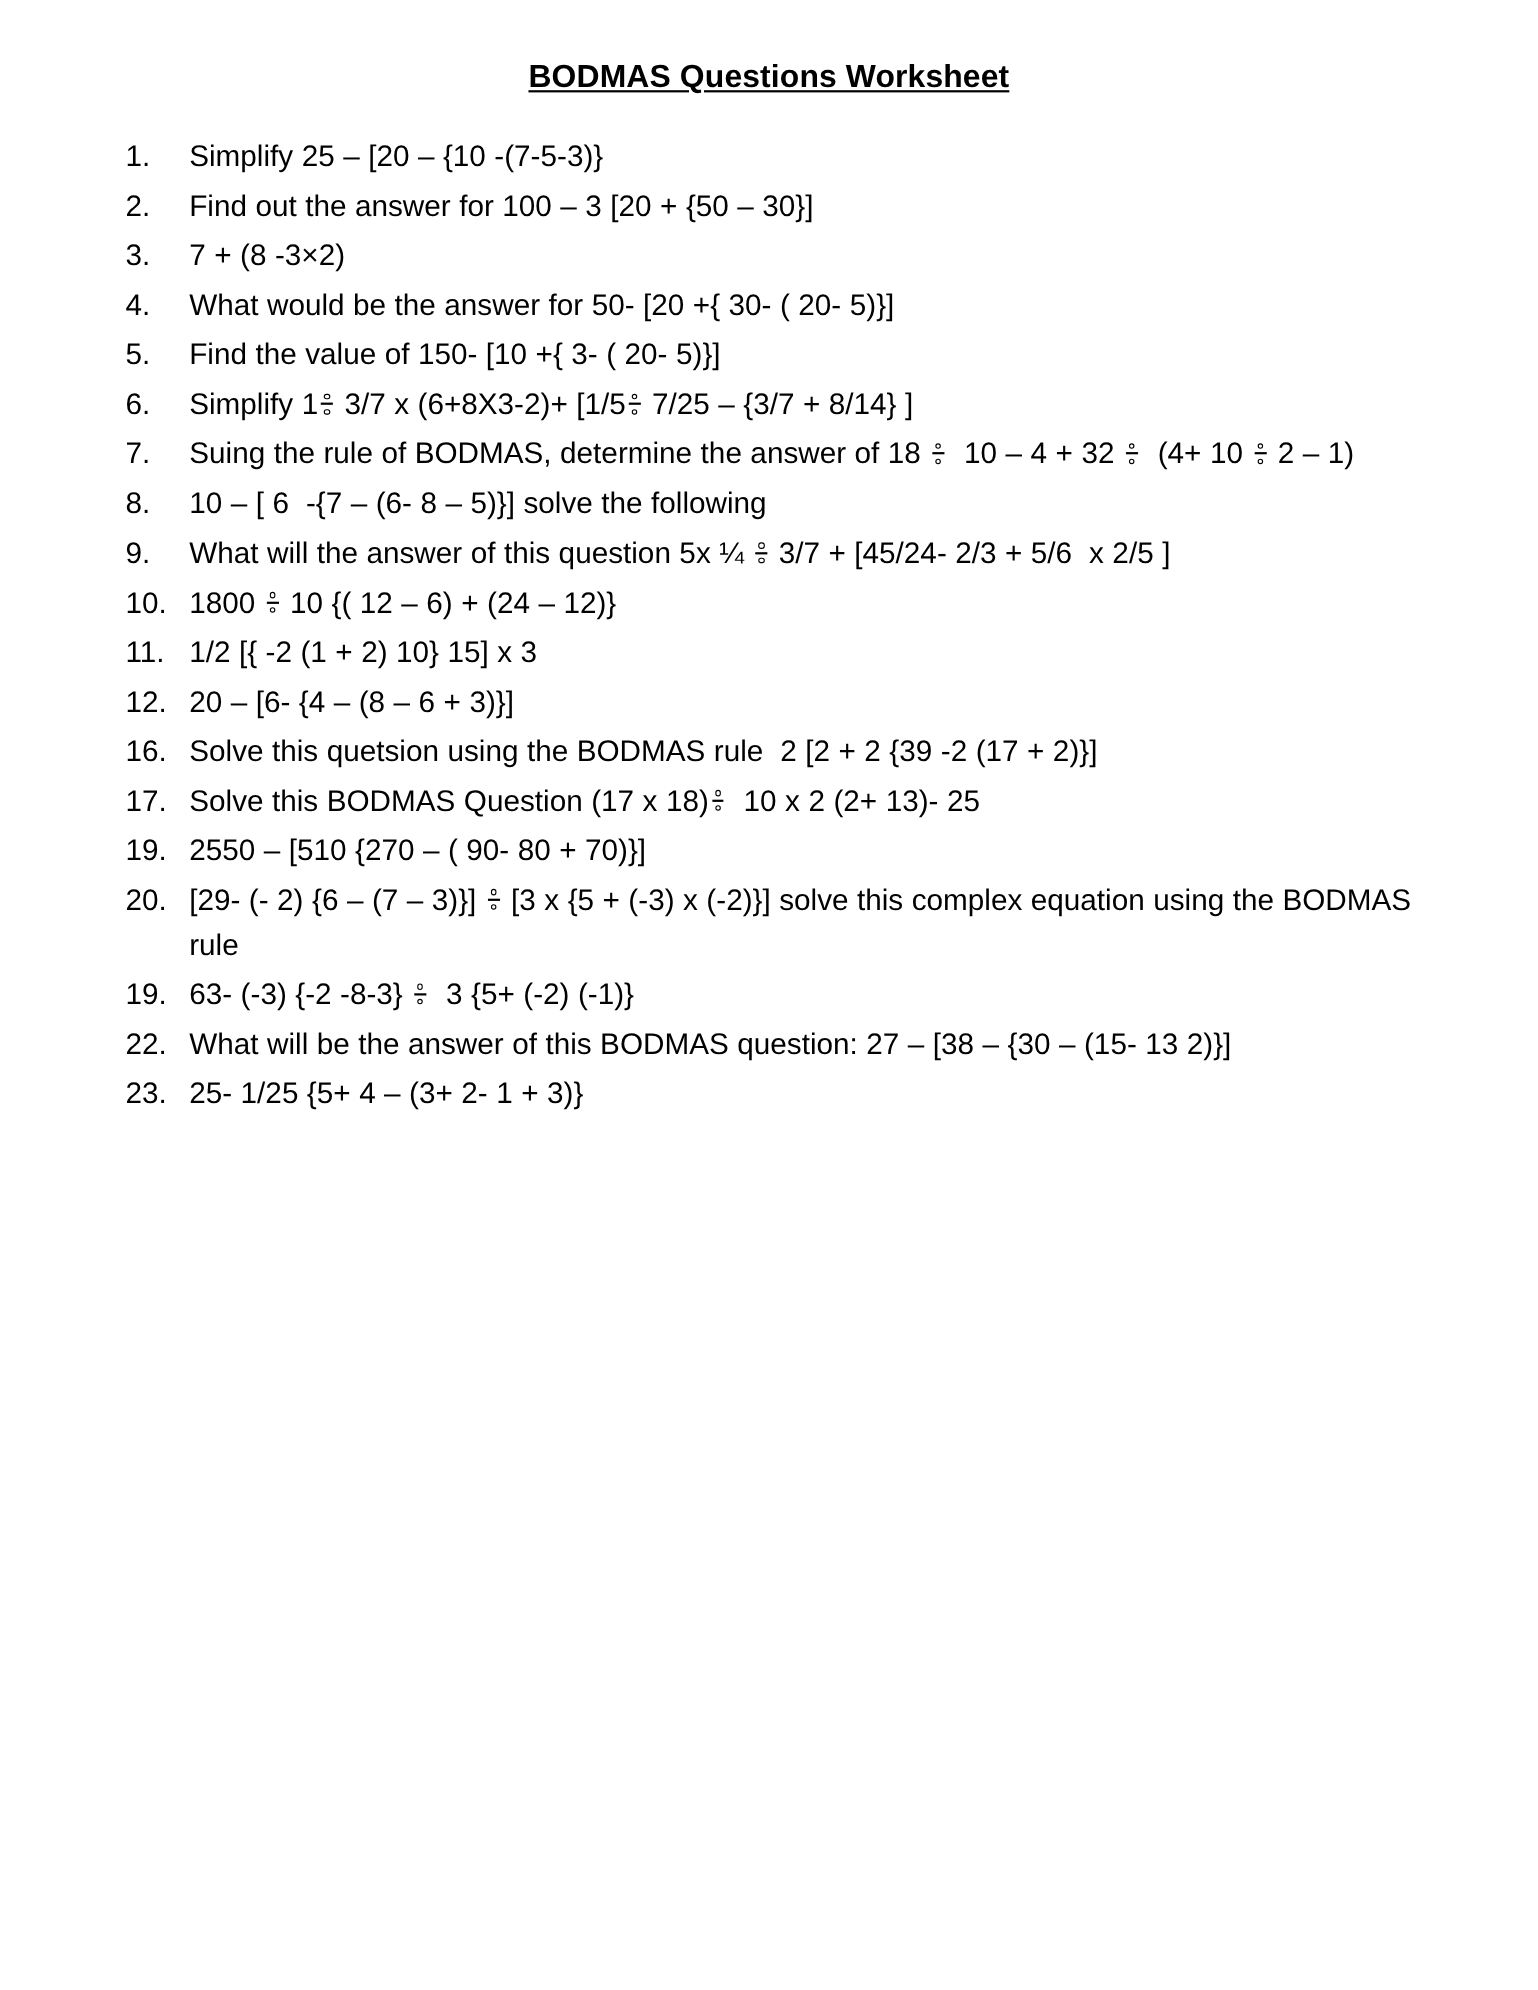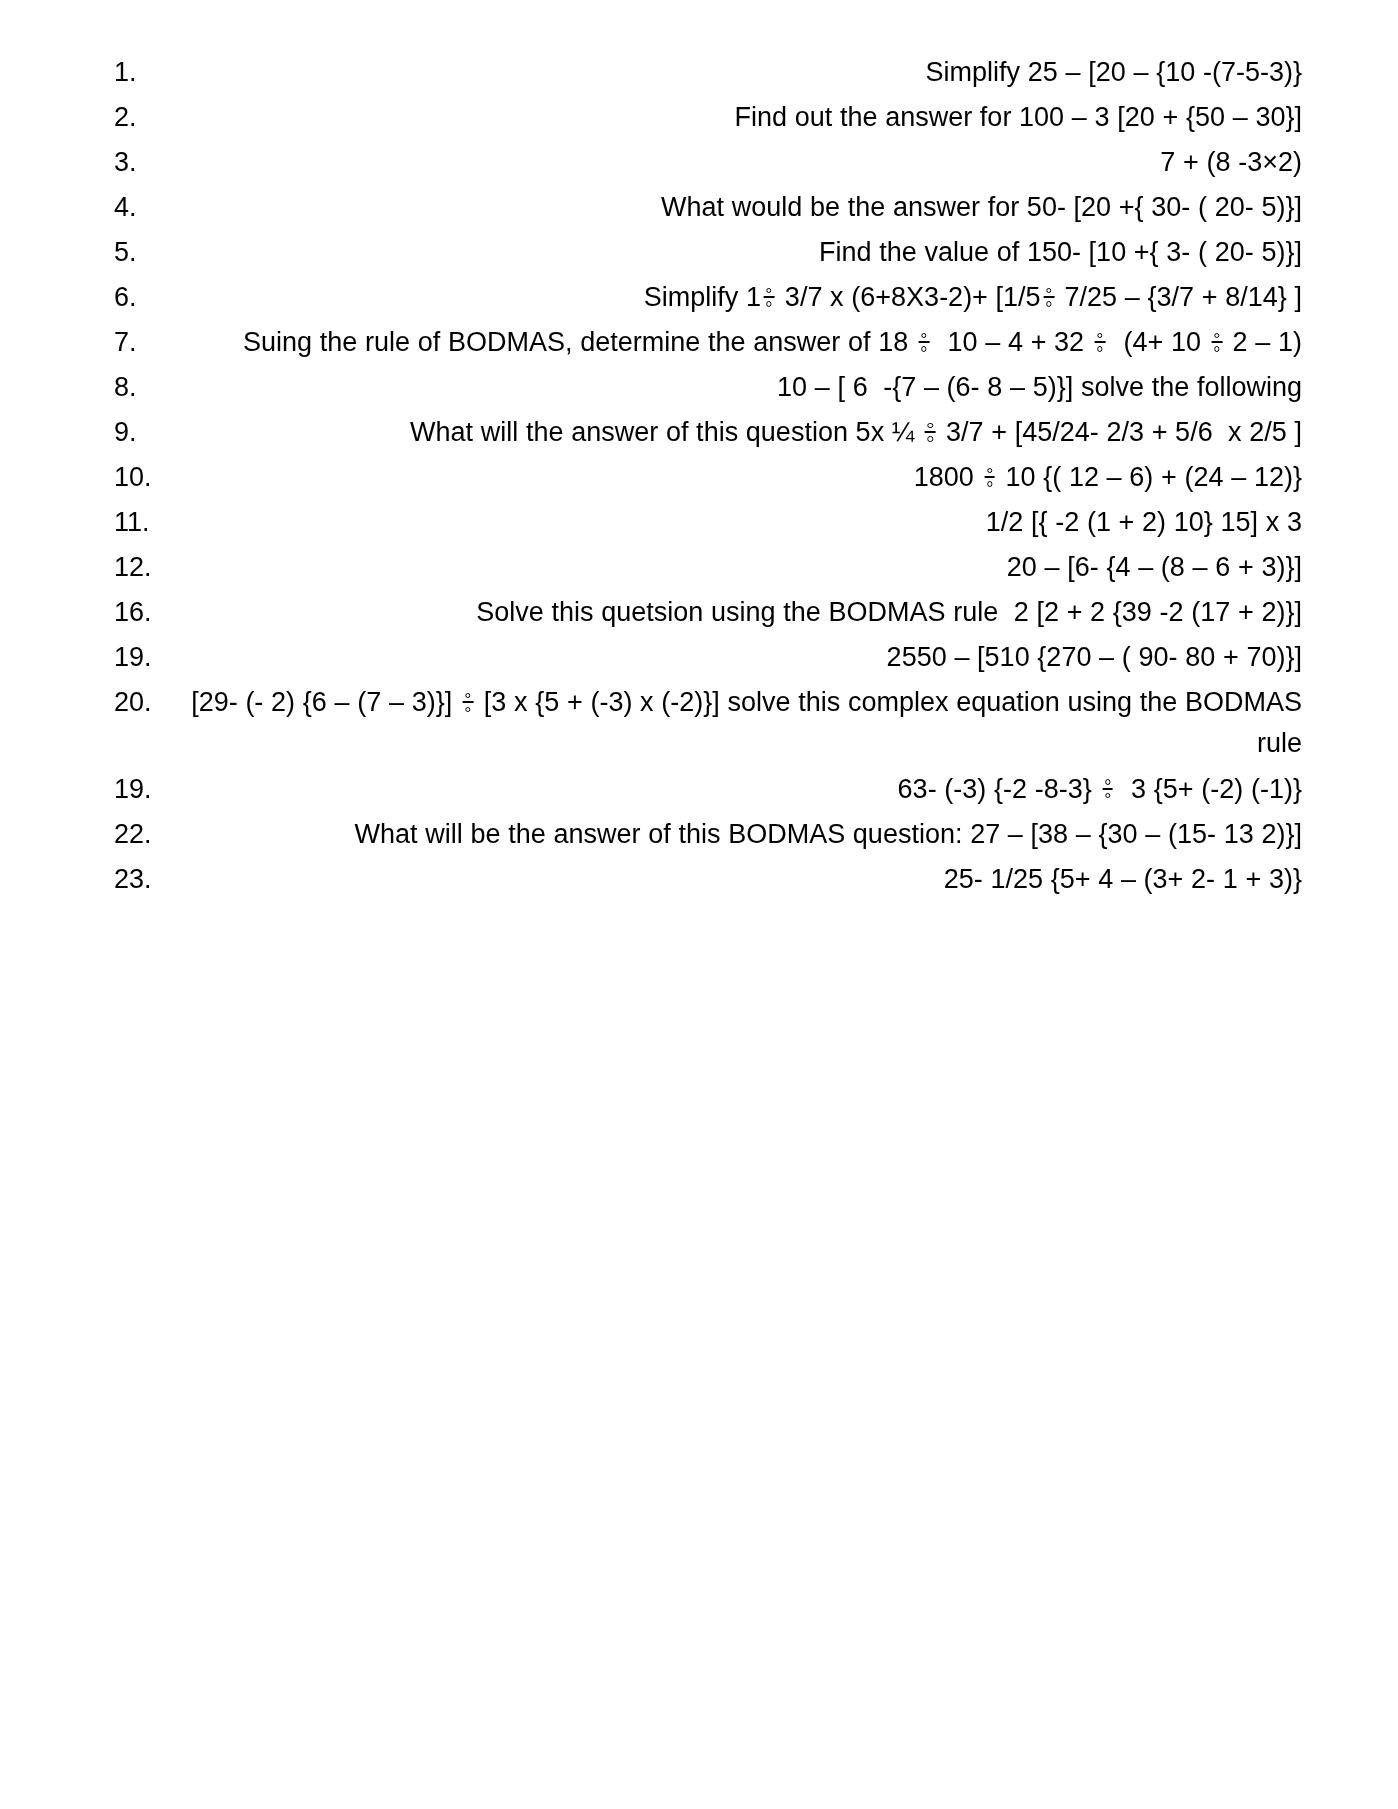--- a/index.html
+++ b/index.html
@@ -47,21 +47,20 @@
   .q-num {
     flex: 0 0 auto;
     min-width: 58px;
     text-align: left;
     white-space: pre;
   }
   .q-text {
     flex: 1 1 auto;
     white-space: pre-wrap;
     word-spacing: 0.2px;
-    text-align: right;
   }
   
   .divsym {
     display: inline-block;
     position: relative;
     width: 0.52em;
     height: 0.95em;
     vertical-align: -0.17em;
     margin: 0 0.04em;
   }
@@ -91,20 +90,21 @@
     height: 0.20em;
     border: 0.045em solid #000;
     border-radius: 50%;
   }
 </style>
 </head>
 <body>
 
 <div class="page">
 
+  <h1 class="doc-title">BODMAS Questions Worksheet</h1>
 
   <ol class="questions" id="question-list">
       <li>
         <span class="q-num">1.</span>
         <span class="q-text">Simplify 25 – [20 – {10 -(7-5-3)}</span>
       </li>
       <li>
         <span class="q-num">2.</span>
         <span class="q-text">Find out the answer for 100 – 3 [20 + {50 – 30}]</span>
       </li>
@@ -146,20 +146,24 @@
       </li>
       <li>
         <span class="q-num">12.</span>
         <span class="q-text">20 – [6- {4 – (8 – 6 + 3)}]</span>
       </li>
       <li>
         <span class="q-num">16.</span>
         <span class="q-text">Solve this quetsion using the BODMAS rule  2 [2 + 2 {39 -2 (17 + 2)}]</span>
       </li>
       <li>
+        <span class="q-num">17.</span>
+        <span class="q-text">Solve this BODMAS Question (17 x 18)<span class="divsym"><i class="dot-top"></i><i class="bar"></i><i class="dot-bot"></i></span>  10 x 2 (2+ 13)- 25</span>
+      </li>
+      <li>
         <span class="q-num">19.</span>
         <span class="q-text">2550 – [510 {270 – ( 90- 80 + 70)}]</span>
       </li>
       <li>
         <span class="q-num">20.</span>
         <span class="q-text">[29- (- 2) {6 – (7 – 3)}] <span class="divsym"><i class="dot-top"></i><i class="bar"></i><i class="dot-bot"></i></span> [3 x {5 + (-3) x (-2)}] solve this complex equation using the BODMAS rule</span>
       </li>
       <li>
         <span class="q-num">19.</span>
         <span class="q-text">63- (-3) {-2 -8-3} <span class="divsym"><i class="dot-top"></i><i class="bar"></i><i class="dot-bot"></i></span>  3 {5+ (-2) (-1)}</span>

